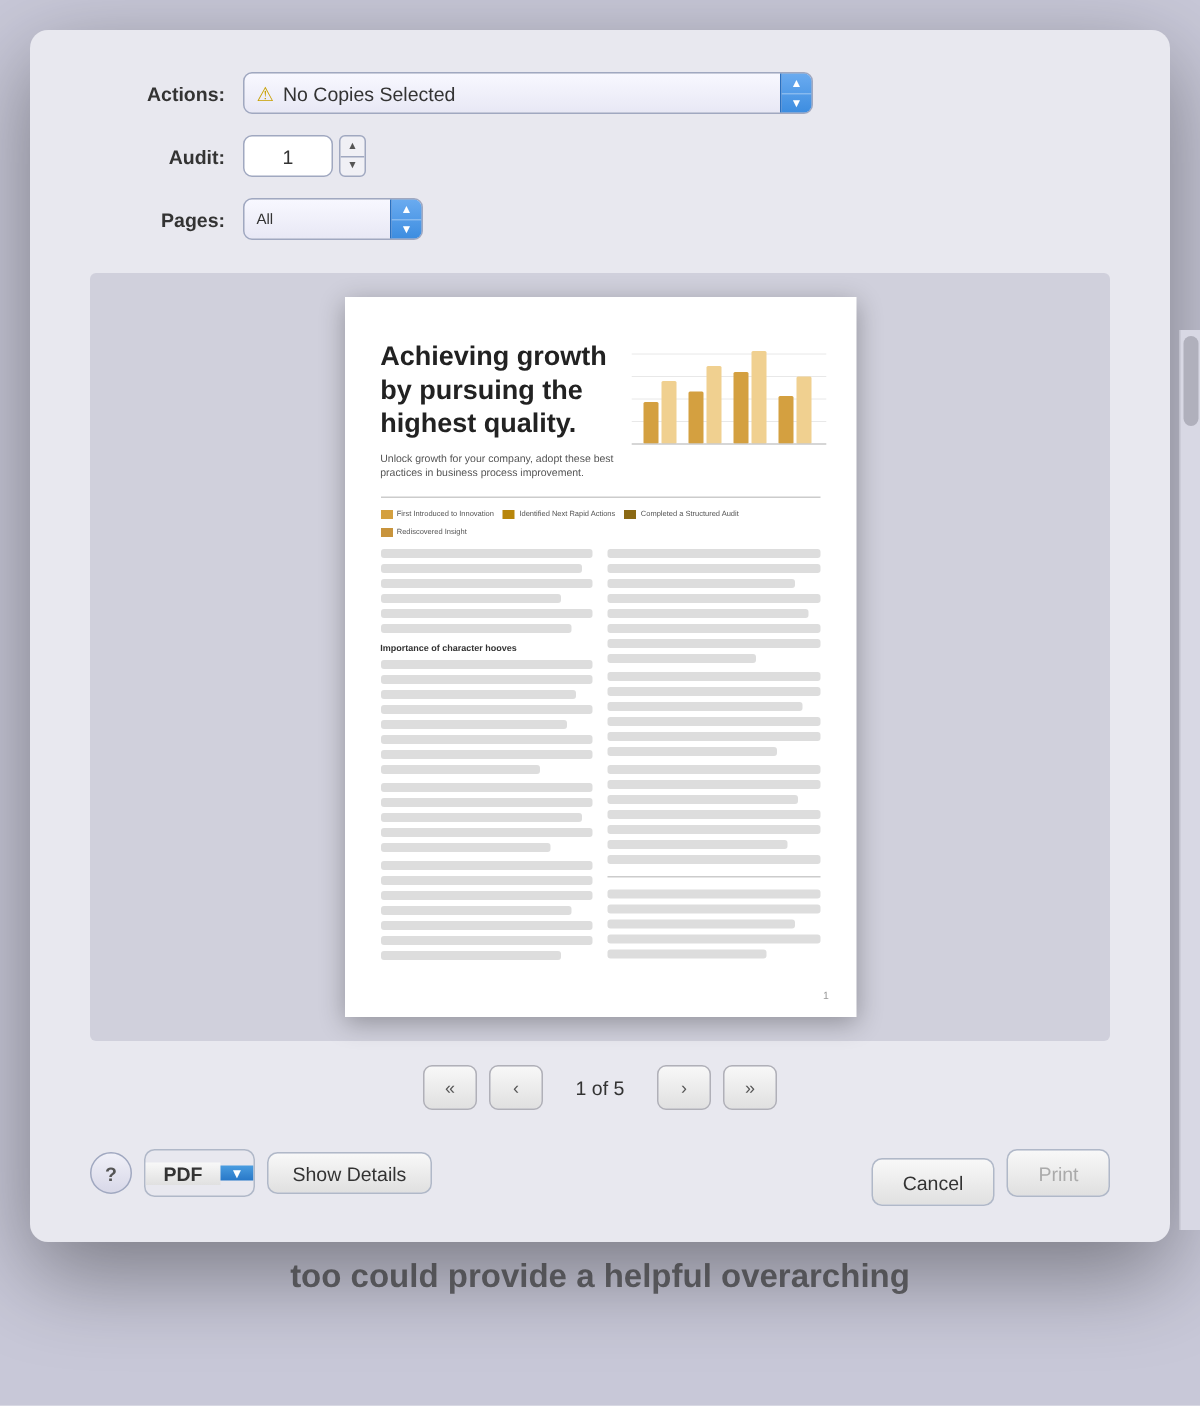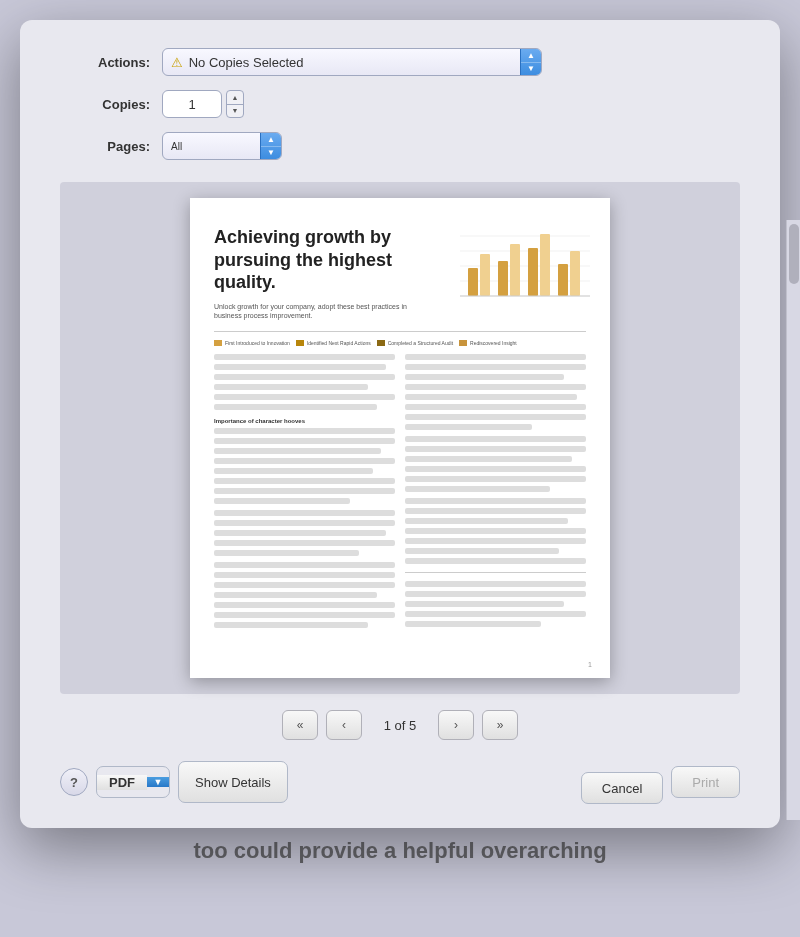--- a/index.html
+++ b/index.html
@@ -188,21 +188,21 @@
       width: 100%;
       display: flex;
       justify-content: center;
       margin: 8px 0 12px 0;
       background: #d0d0dc;
       border-radius: 4px;
       padding: 16px 0;
     }
 
     .page-preview {
-      width: 420px;
+      width: 341px;
       min-height: 480px;
       background: white;
       box-shadow: 0 4px 16px rgba(0,0,0,0.3);
       padding: 28px 24px 24px 24px;
       position: relative;
     }
 
     .preview-title {
       font-size: 18px;
       font-weight: 700;
@@ -374,21 +374,21 @@
       align-items: center;
       justify-content: center;
       cursor: pointer;
       color: white;
       font-size: 9px;
       border: none;
       outline: none;
     }
 
     .show-details-btn {
-      height: 42px;
+      height: 28px;
       background: linear-gradient(to bottom, #f8f8f8, #e0e0e0);
       border: 1.5px solid #b0b8c8;
       border-radius: 7px;
       padding: 0 16px;
       font-size: 13px;
       font-weight: 500;
       color: #333;
       cursor: pointer;
       display: flex;
       align-items: center;
@@ -464,21 +464,21 @@
       <span class="printer-warning">⚠</span>
       <span class="printer-text">No Copies Selected</span>
       <div class="stepper-arrows">
         <div class="arrow-up">▲</div>
         <div class="arrow-down">▼</div>
       </div>
     </div>
   </div>
 
   <div class="form-row">
-    <span class="form-label">Copies:</span>
+    <span class="form-label">Audit:</span>
     <input type="text" class="copies-input" value="1" style="">
     <div class="copies-stepper">
       <div class="cs-up">▲</div>
       <div class="cs-down">▼</div>
     </div>
   </div>
 
   <div class="form-row">
     <span class="form-label">Pages:</span>
     <div class="pages-select" style="position:relative; overflow:hidden;">

